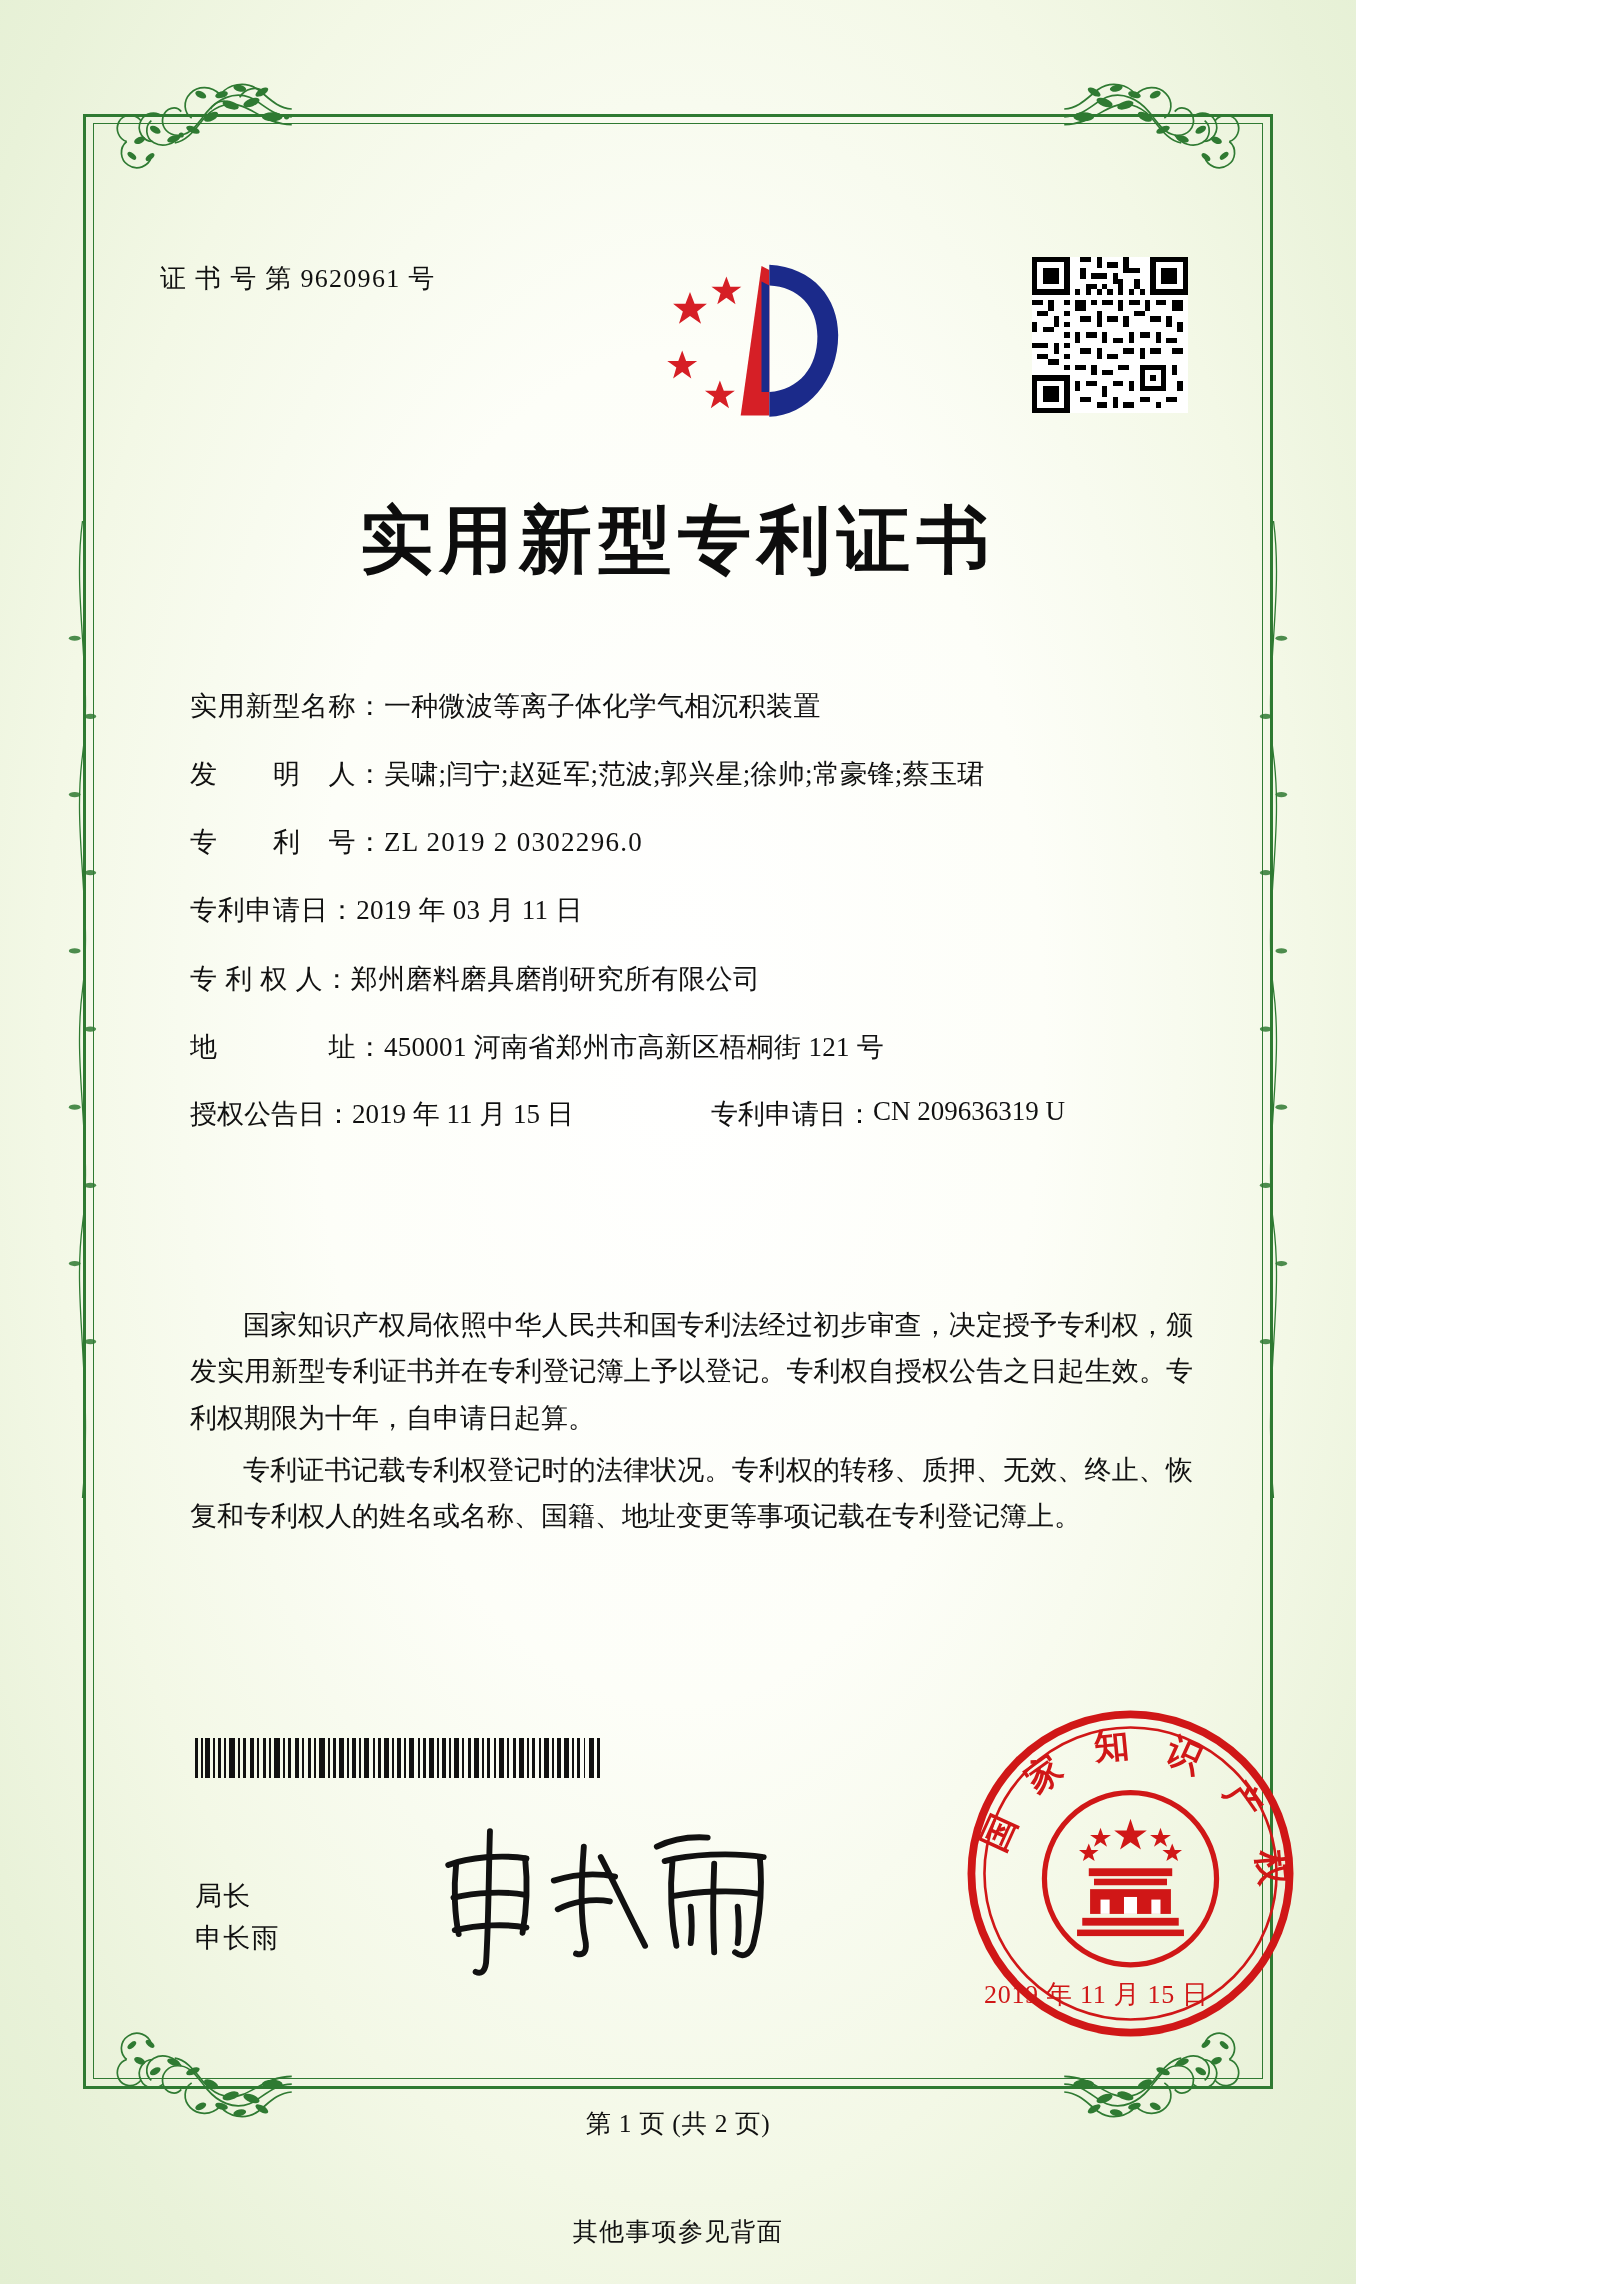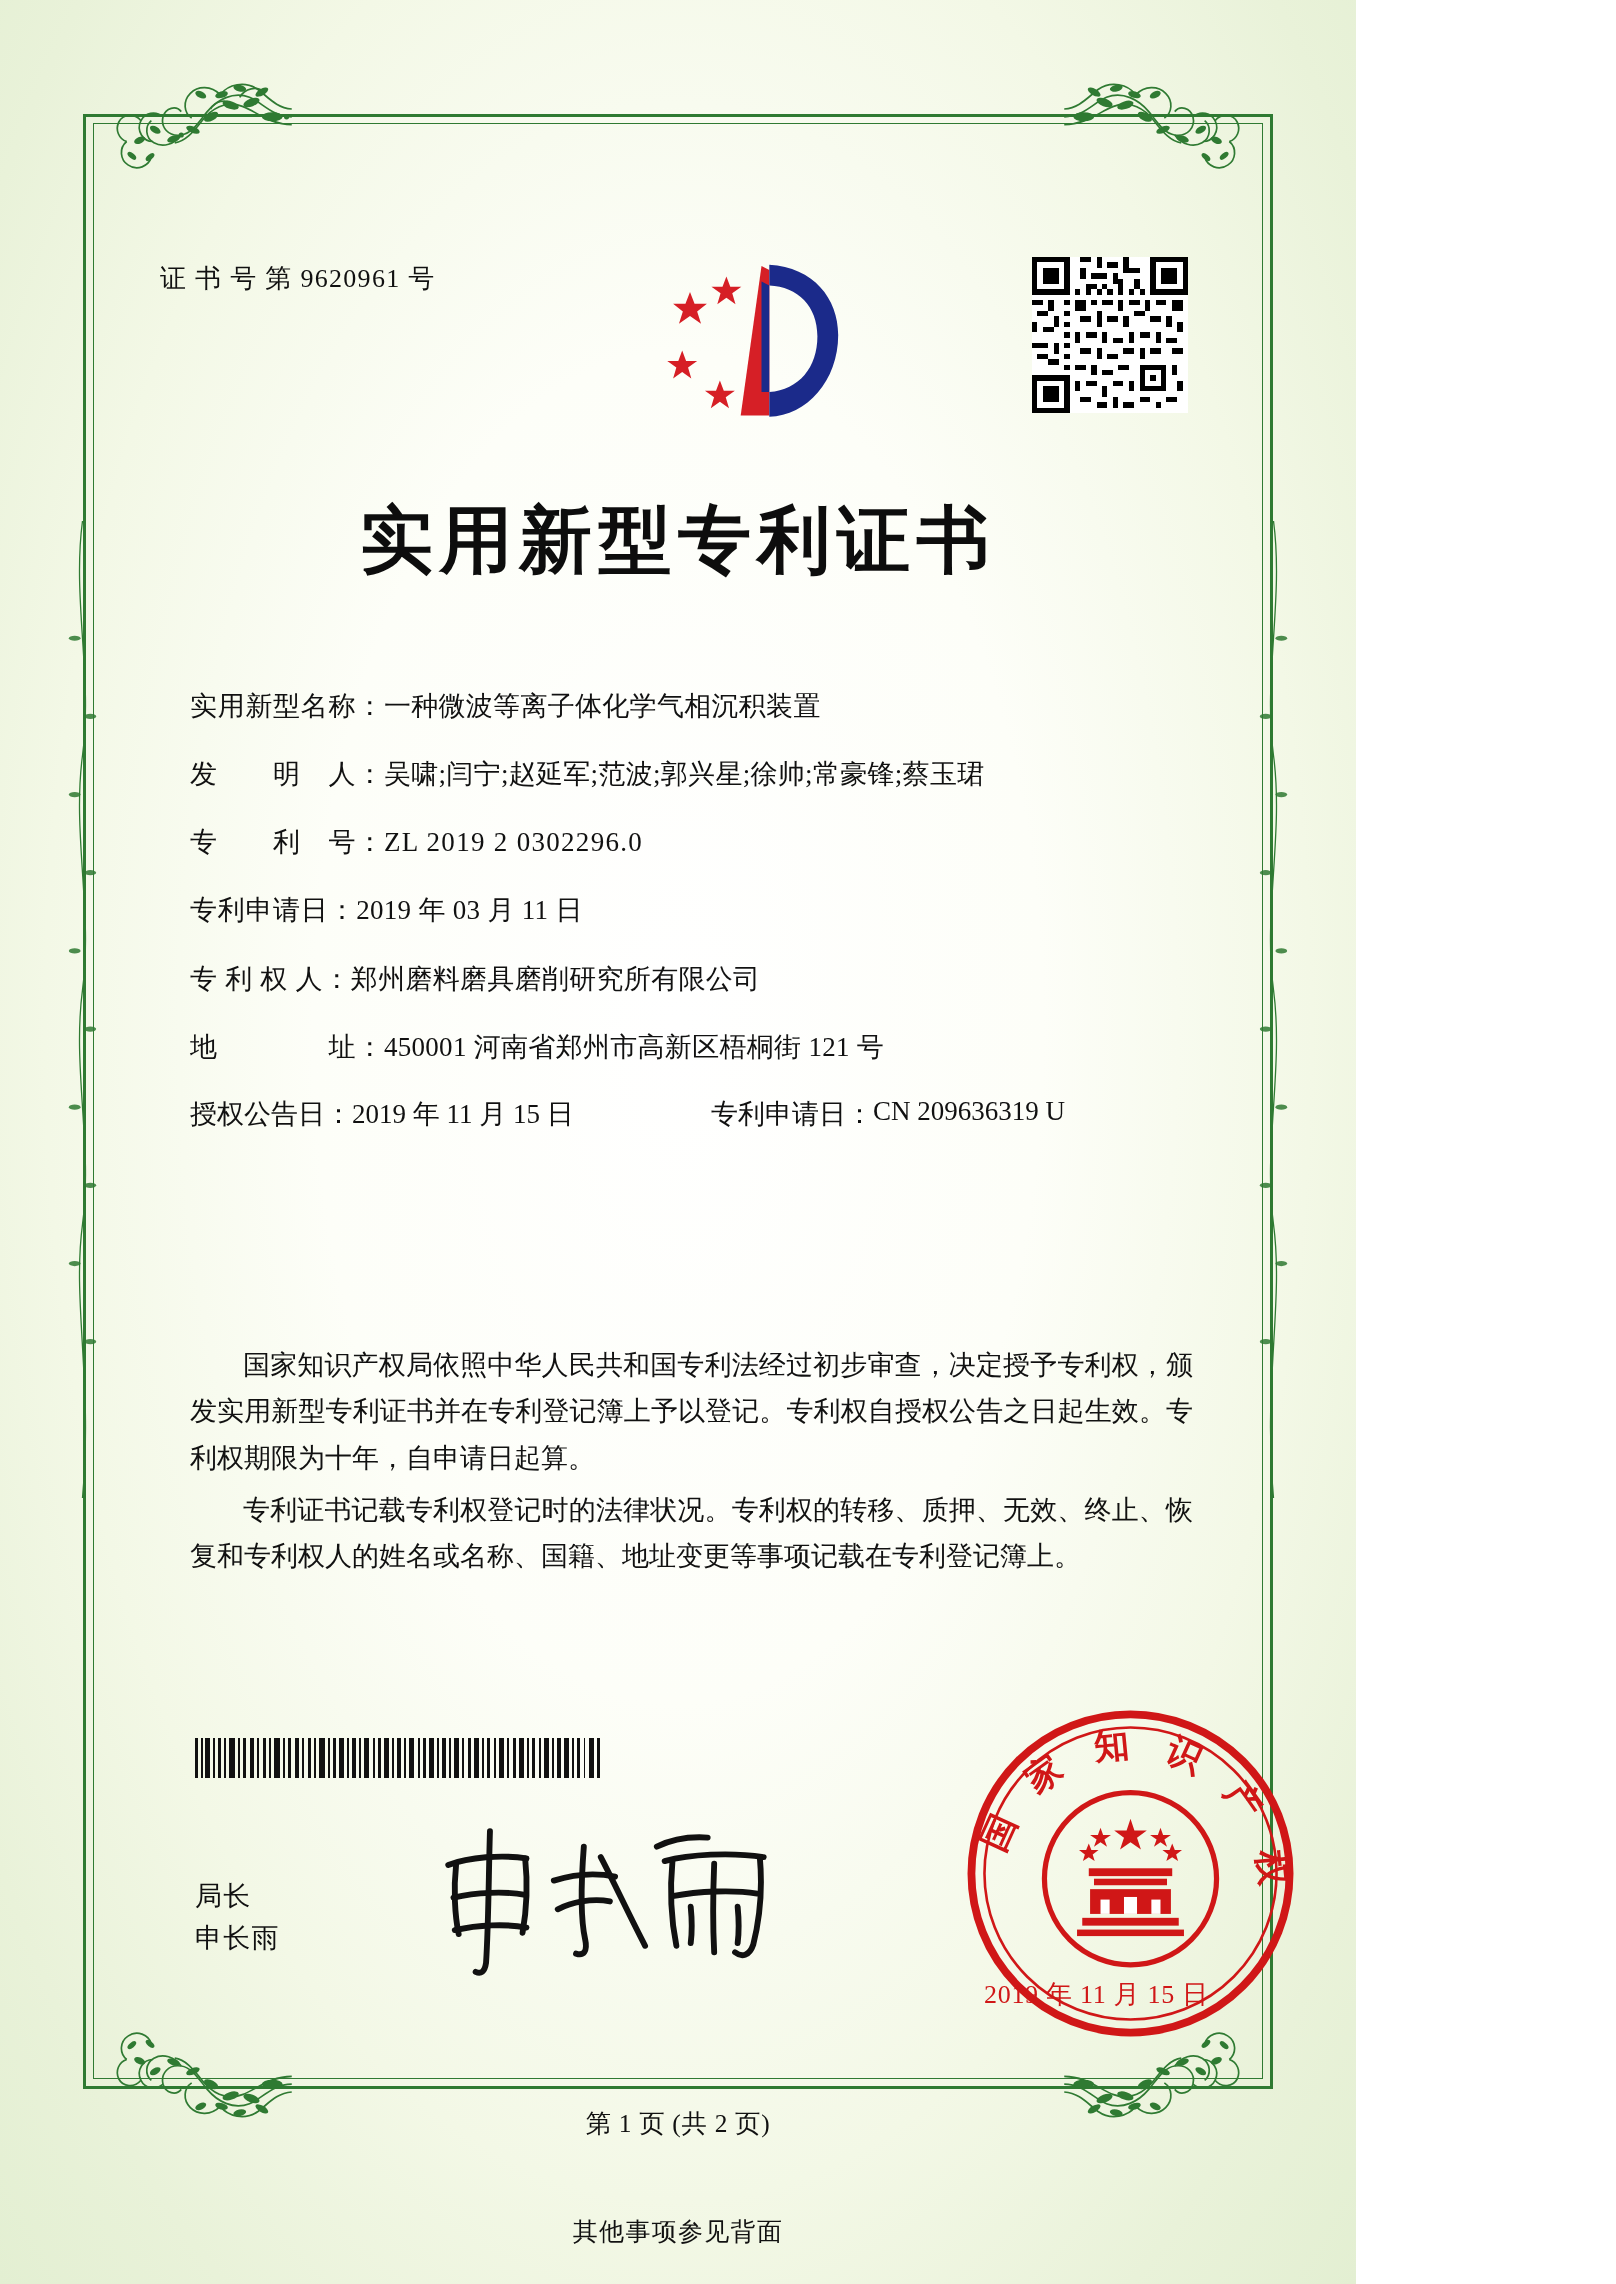--- a/index.html
+++ b/index.html
@@ -130,21 +130,21 @@
     margin-bottom: 29px;
   }
   .field-inline .seg1 { width: 521px; display:flex; }
   .field-inline .seg2 { display:flex; }
 
   
   .paras {
     position: absolute;
     left: 190px;
     right: 163px;
-    top: 1342px;
+    top: 1302px;
     font-size: 27px;
     line-height: 1.72;
     color: #111;
     text-align: justify;
   }
   .paras p {
     margin: 0 0 5.2px 0;
     text-indent: 53px;
   }
 

